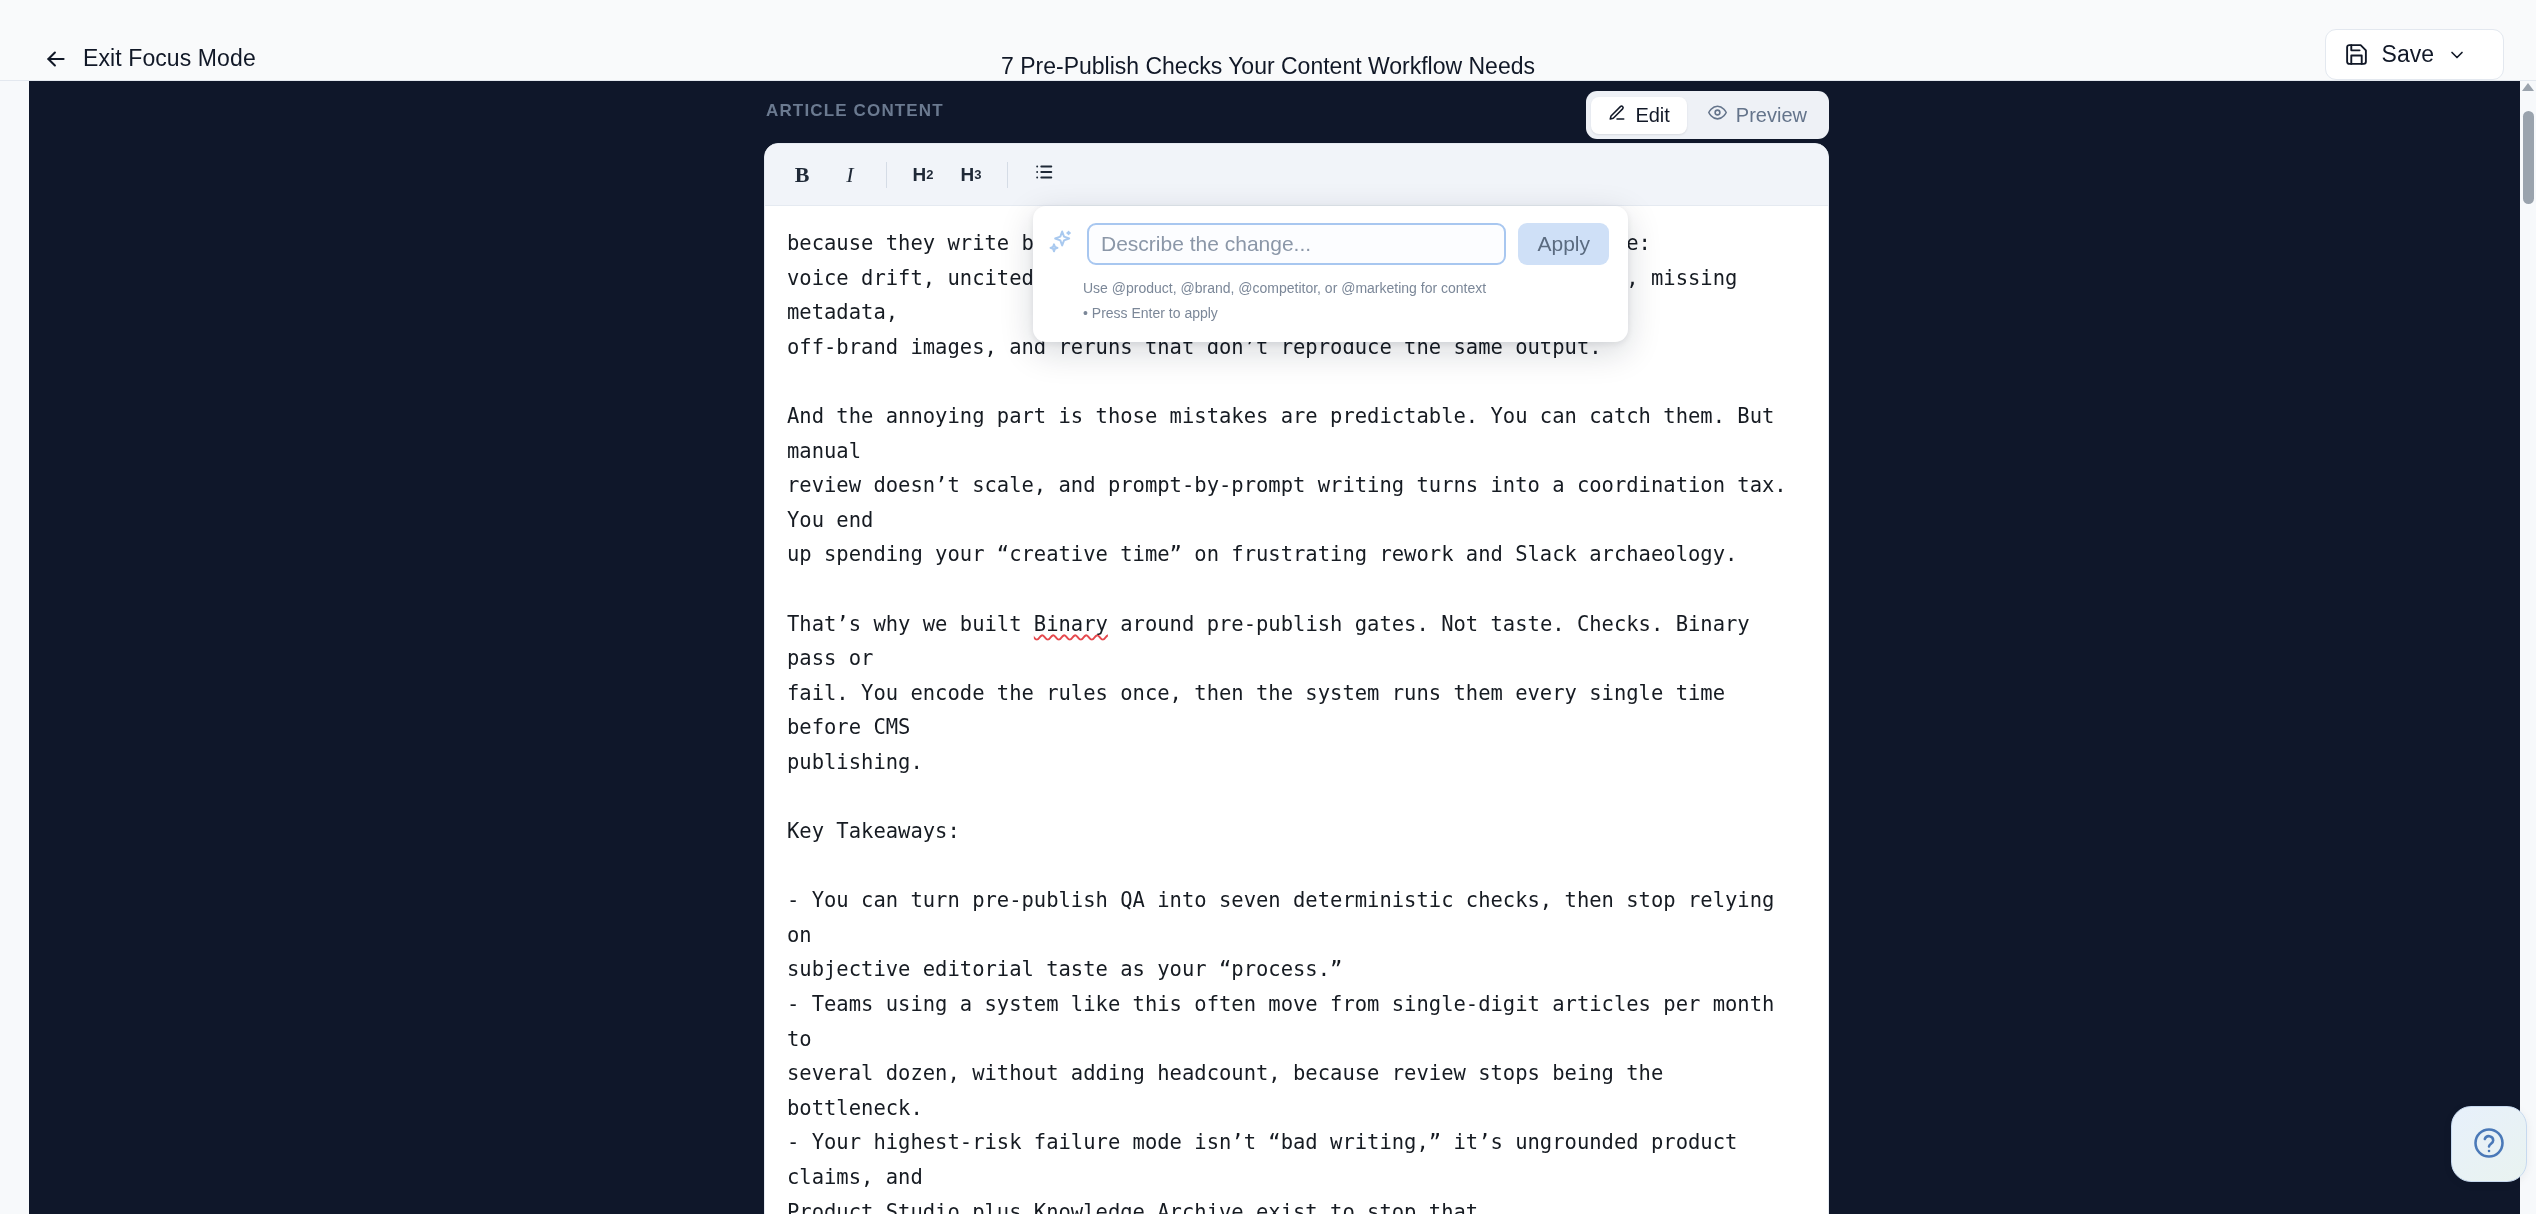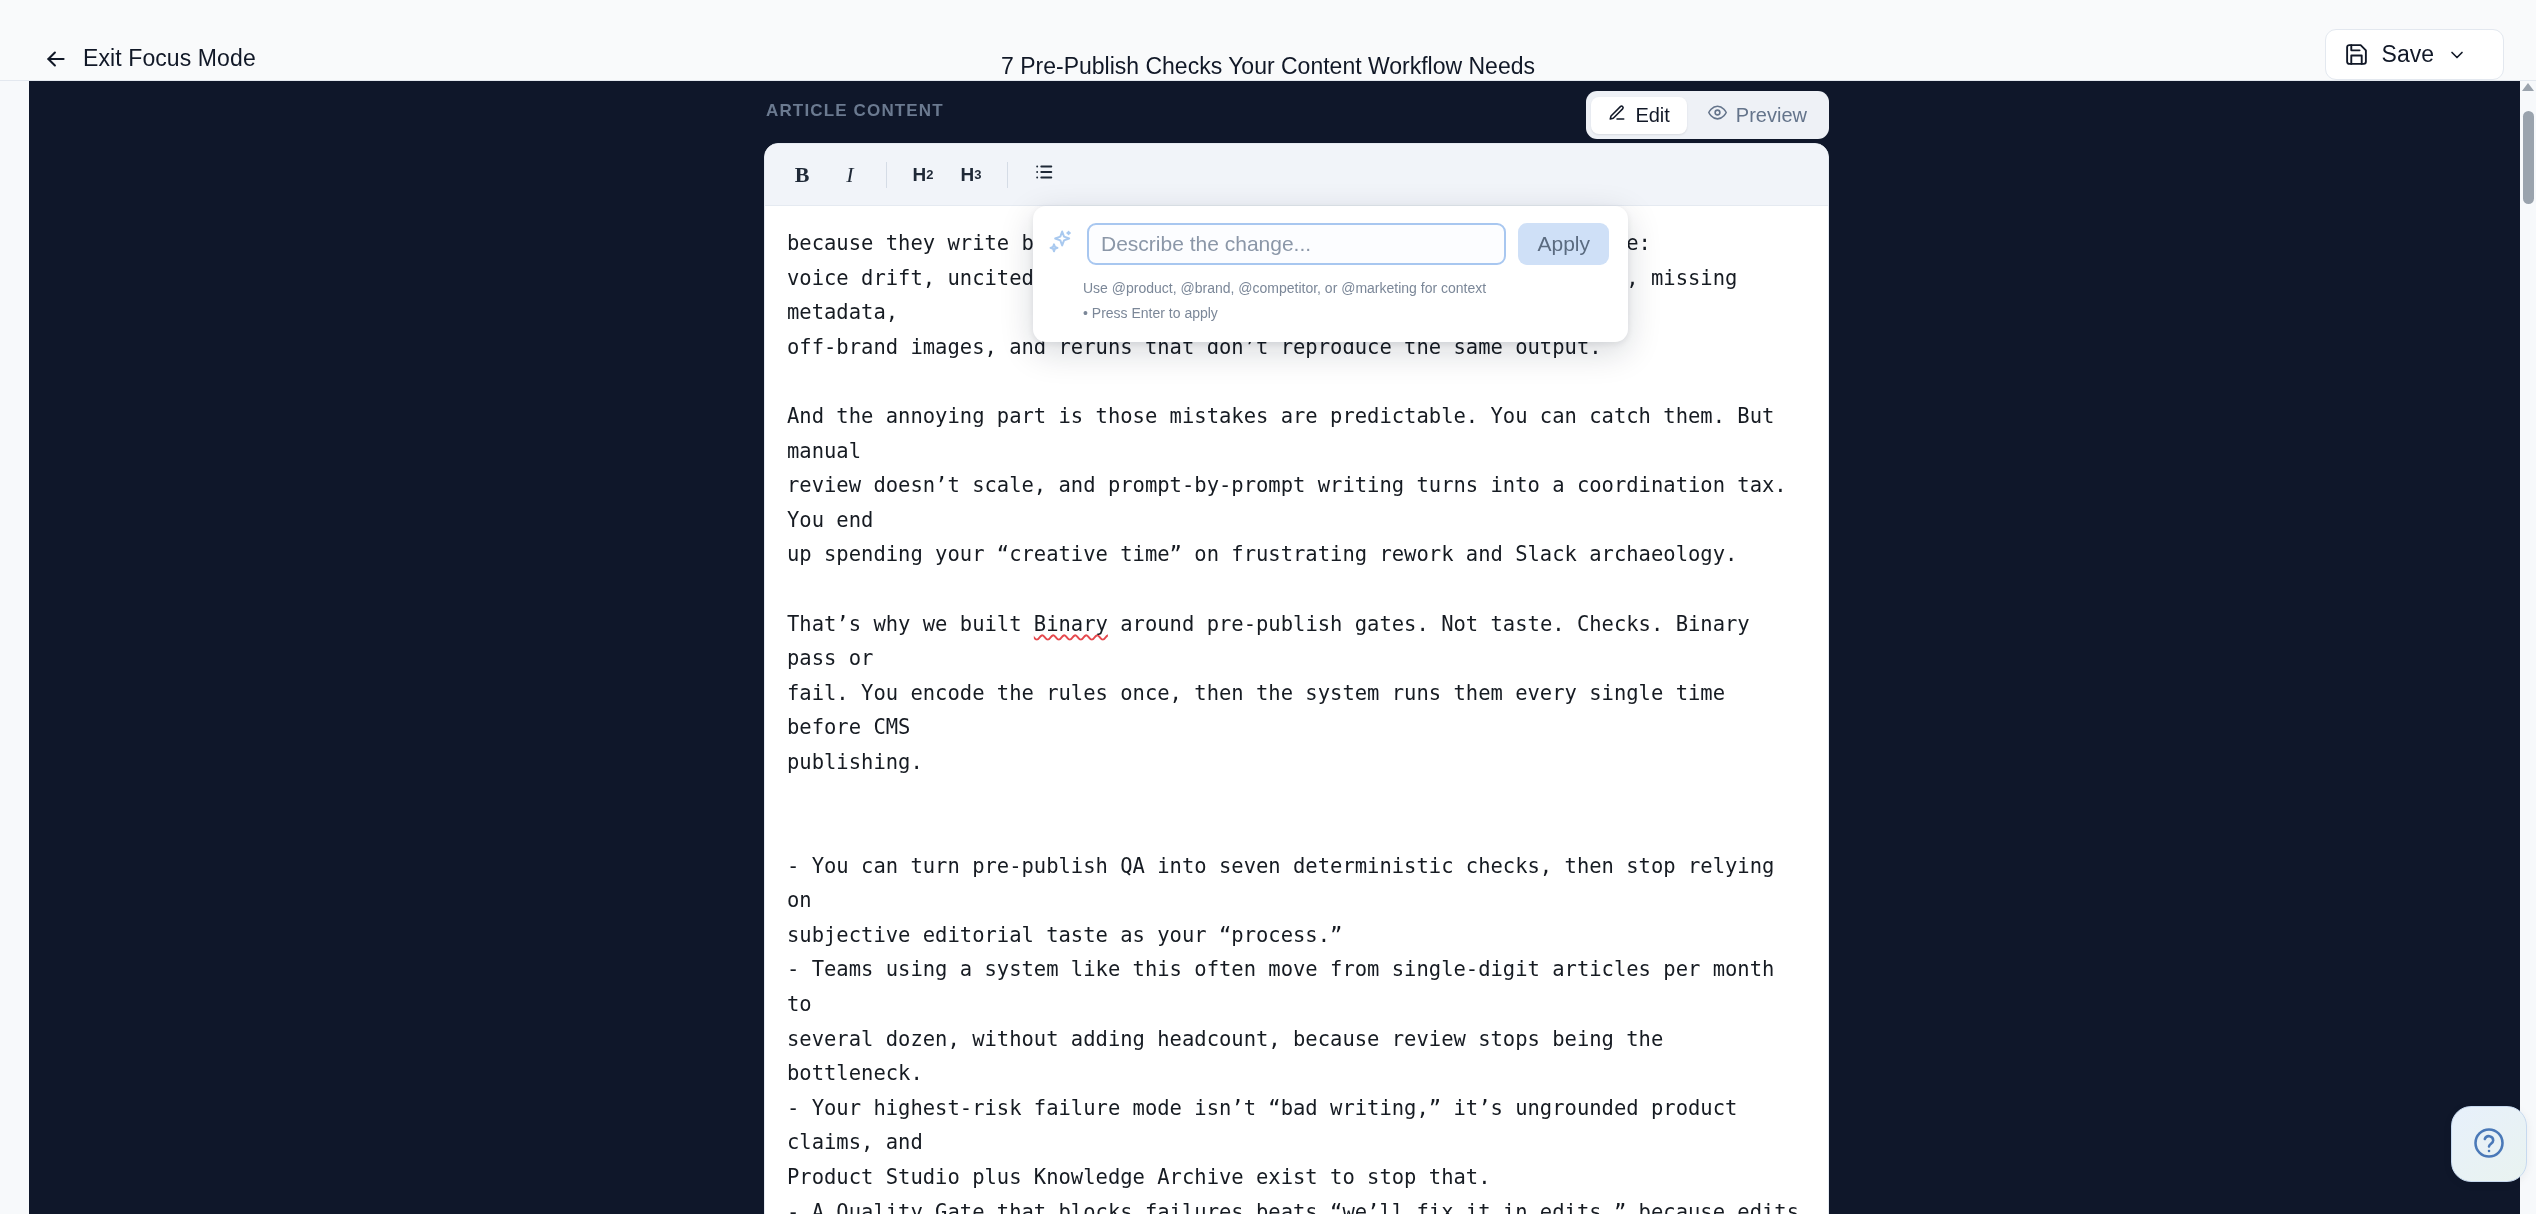--- a/index.html
+++ b/index.html
@@ -396,21 +396,21 @@
           </span>
         </button>
       </div>
 
       <div class="doc" id="doc-body"><p>because they write bad                                   es at volume:
 voice drift, uncited claims, repeated angles, weak snippet structure, missing metadata,
 off-brand images, and reruns that don’t reproduce the same output.</p><div class="spacer"></div><p>And the annoying part is those mistakes are predictable. You can catch them. But manual
 review doesn’t scale, and prompt-by-prompt writing turns into a coordination tax. You end
 up spending your “creative time” on frustrating rework and Slack archaeology.</p><div class="spacer"></div><p>That’s why we built <span class="misspell">Binary</span> around pre-publish gates. Not taste. Checks. Binary pass or
 fail. You encode the rules once, then the system runs them every single time before CMS
-publishing.</p><div class="spacer"></div><div class="spacer"></div><p>- You can turn pre-publish QA into seven deterministic checks, then stop relying on
+publishing.</p><div class="spacer"></div><p>Key Takeaways:</p><div class="spacer"></div><p>- You can turn pre-publish QA into seven deterministic checks, then stop relying on
 subjective editorial taste as your “process.”
 - Teams using a system like this often move from single-digit articles per month to
 several dozen, without adding headcount, because review stops being the bottleneck.
 - Your highest-risk failure mode isn’t “bad writing,” it’s ungrounded product claims, and
 Product Studio plus Knowledge Archive exist to stop that.
 - A Quality Gate that blocks failures beats “we’ll fix it in edits,” because edits don’t
 happen consistently when you’re shipping fast.
 - If you don’t define remediation (auto-revise vs escalate), your checks become noise and
 people learn to ignore them.</p></div>
     </div>

